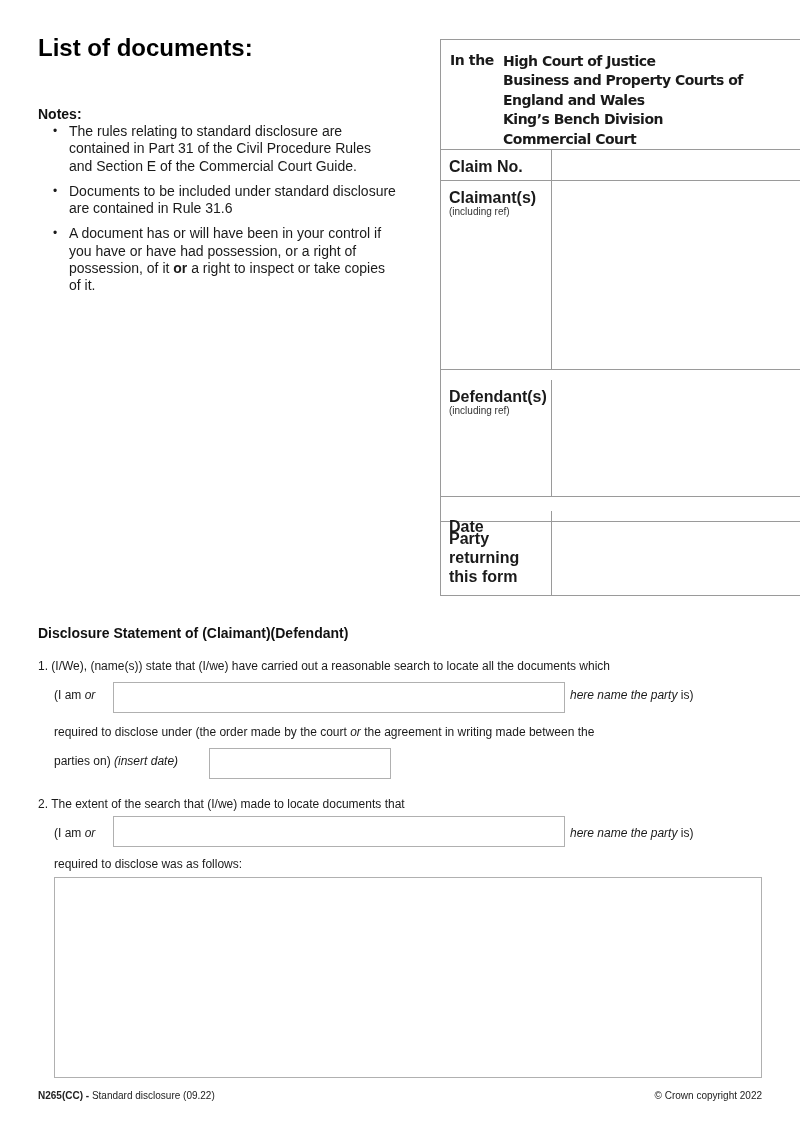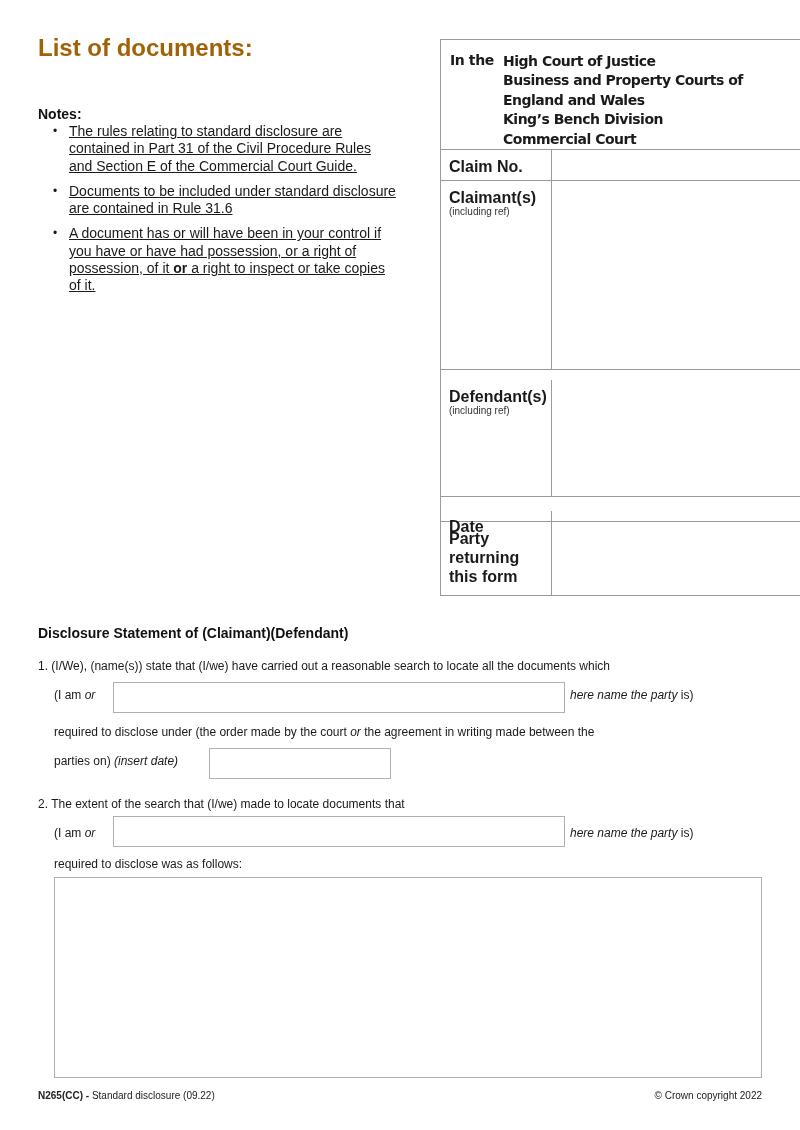--- a/index.html
+++ b/index.html
@@ -1,22 +1,22 @@
 <!DOCTYPE html>
 <html><head>
 <meta charset="utf-8">
 <style>
   * { box-sizing: border-box; margin: 0; padding: 0; }
   html, body { width: 800px; height: 1130px; background: #ffffff; }
   body { position: relative; font-family: "Liberation Sans", sans-serif; color: #1a1a1a; overflow: hidden; }
 
-  .title { position: absolute; left: 38px; top: 33px; font-size: 24px; font-weight: bold; line-height: 29px; color: #a16207; }
+  .title { position: absolute; left: 38px; top: 33px; font-size: 24px; font-weight: bold; line-height: 29px; color: #000000; }
   .notes-h { position: absolute; left: 38px; top: 106px; font-size: 14px; font-weight: bold; color: #111; }
   .notes { position: absolute; left: 53px; top: 123px; width: 345px; list-style: none; font-size: 14px; line-height: 17.3px; color: #1a1a1a; }
-  .notes li { position: relative; padding-left: 16px; margin-bottom: 8px; text-decoration: underline; }
+  .notes li { position: relative; padding-left: 16px; margin-bottom: 8px; }
   .notes li::before { content: "\2022"; position: absolute; left: 0; top: 0; font-size: 12px; }
 
   .court-box { position: absolute; left: 440px; top: 39px; width: 382px; height: 557px; border: 1px solid #9a9a9a; }
   .court-head { position: absolute; left: 0; top: 0; width: 100%; height: 110px; border-bottom: 1px solid #9a9a9a; }
   .in-the { position: absolute; left: 9px; top: 12px; font-size: 14px; font-weight: bold; font-family: "DejaVu Sans", sans-serif; letter-spacing: -0.4px; }
   .court-lines { position: absolute; left: 62px; top: 12px; font-size: 14px; font-weight: bold; font-family: "DejaVu Sans", sans-serif; line-height: 19.4px; letter-spacing: -0.5px; }
   .row { position: absolute; left: 0; width: 100%; border-bottom: 1px solid #9a9a9a; }
   .row:last-child { border-bottom: none; }
   .row .lbl { position: absolute; left: 0; top: 0; width: 111px; height: 100%; border-right: 1px solid #9a9a9a; padding: 7px 0 0 8px; font-size: 16px; font-weight: bold; line-height: 19px; }
   .row .sub { display: block; font-size: 10px; font-weight: normal; line-height: 10px; color: #333; }

